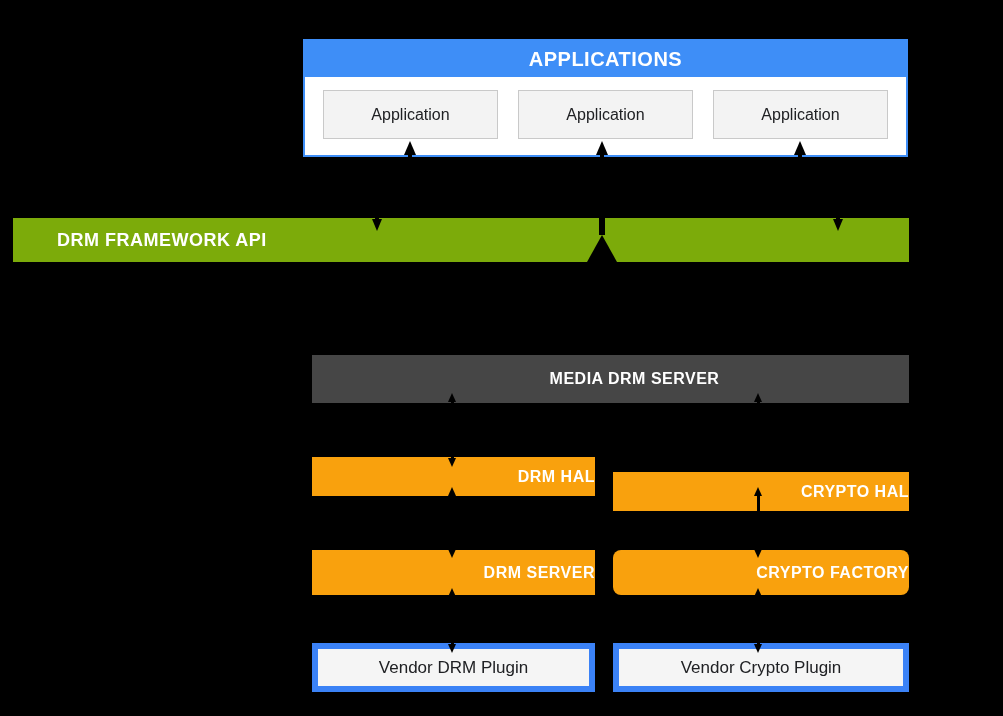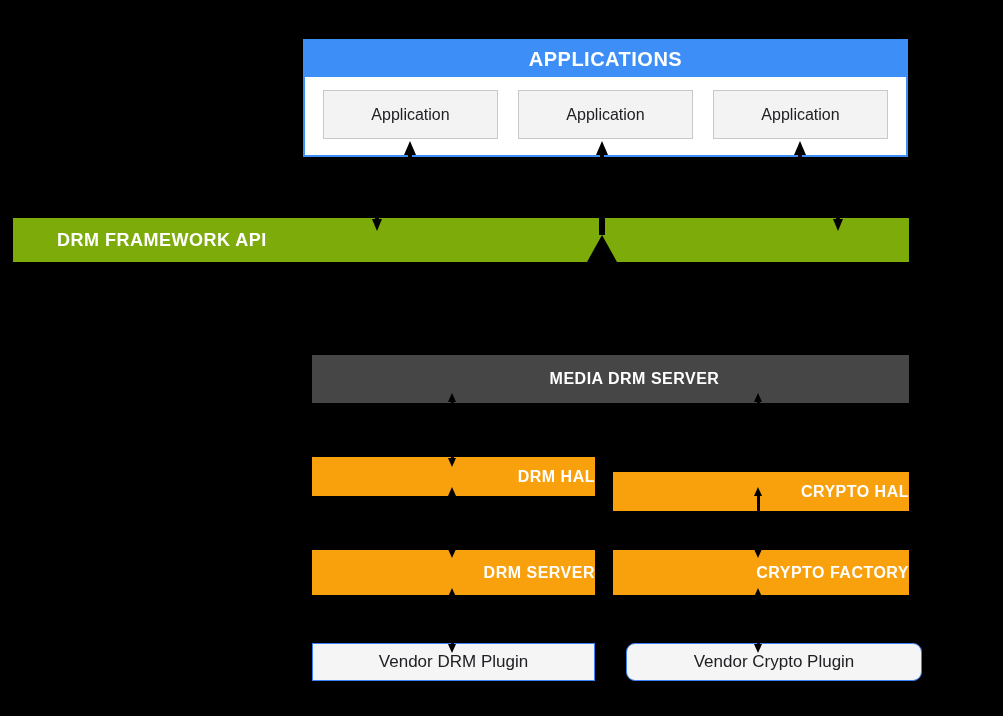--- a/index.html
+++ b/index.html
@@ -73,26 +73,26 @@
   .orange-box{
     background:var(--orange);
     color:var(--white);
     font-size:16px;font-weight:bold;letter-spacing:0.5px;
     z-index:1;
     justify-content:flex-end;
   }
   .hal-left{left:312px;top:457px;width:283px;height:39px;}
   .hal-right{left:613px;top:457px;width:296px;height:39px;margin-top:15px;}
   .factory-left{left:312px;top:550px;width:283px;height:45px;}
-  .factory-right{left:613px;top:550px;width:296px;height:45px;}
+  .factory-right{left:613px;top:550px;width:296px;height:45px;border-radius:8px;}
 
   .vendor-box{
-    top:643px;height:38px;
+    top:643px;height:49px;
     background:var(--vendor_box);
-    border:1px solid #3b82f6;
+    border:6px solid #3b82f6;
     color:var(--dark_text);
     font-size:17px;
     z-index:1;
   }
 
   
   .shaft{position:absolute;background:var(--arrow);z-index:3;}
   .head{position:absolute;width:0;height:0;z-index:3;}
   .head-up{border-left:6.5px solid transparent;border-right:6.5px solid transparent;border-bottom:14px solid var(--arrow);}
   .head-down-sm{border-left:5.5px solid transparent;border-right:5.5px solid transparent;border-top:12px solid var(--arrow);}
@@ -135,21 +135,21 @@
 <div class="abs center orange-box factory-left">
   <span>DRM SERVER</span>
 </div>
 <div class="abs center orange-box factory-right">
   <span>CRYPTO FACTORY</span>
 </div>
 
 <div class="abs center vendor-box" style="left:312px;width:283px;">
   <span>Vendor DRM Plugin</span>
 </div>
-<div class="abs center vendor-box" style="left:626px;width:296px;border-radius:9px;">
+<div class="abs center vendor-box" style="left:613px;width:296px;">
   <span>Vendor Crypto Plugin</span>
 </div>
 
 <div>
   <div class="head head-up" style="left:403.5px;top:141px;"></div>
   <div class="shaft" style="left:408.2px;top:155px;width:3.5px;height:22px;"></div>
 </div>
 <div>
   <div class="head head-up" style="left:595.5px;top:141px;"></div>
   <div class="shaft" style="left:600.2px;top:155px;width:3.5px;height:22px;"></div>

